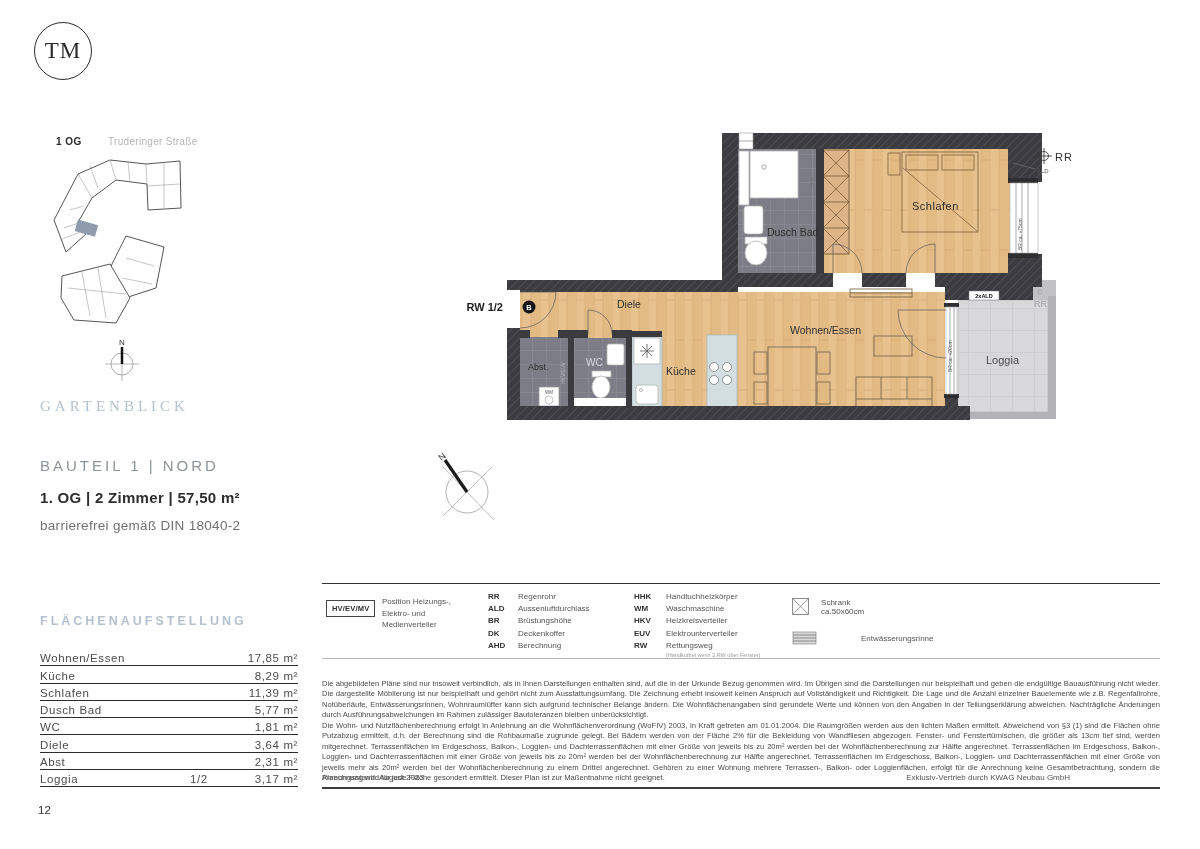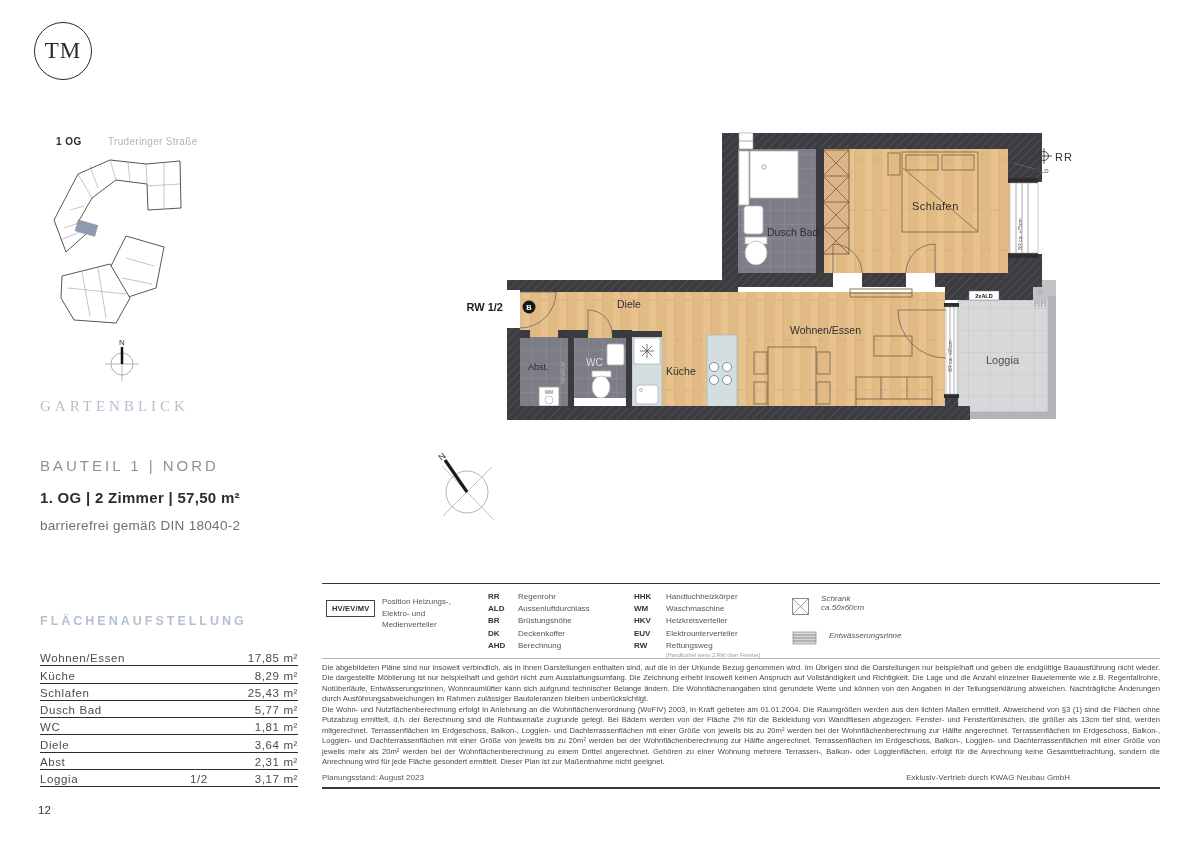--- a/index.html
+++ b/index.html
@@ -42,35 +42,35 @@
   .hv-desc{position:absolute;left:60px;top:12px;width:96px;font-size:8px;color:#555;line-height:1.45;}
   .lg-col{position:absolute;top:7px;}
   .lg-col1{left:166px;}
   .lg-col2{left:312px;}
   .lg-row{display:flex;line-height:12.2px;font-size:8px;}
   .lg-abbr{width:30px;font-weight:bold;color:#333;}
   .lg-col2 .lg-abbr{width:32px;}
   .lg-name{color:#555;}
   .lg-note{margin-left:32px;font-size:5.5px;color:#9a9a9a;line-height:6px;}
   .symcol{position:absolute;left:470px;top:0;}
-  .sym-row{position:absolute;display:flex;font-style:italic;}
+  .sym-row{position:absolute;display:flex;align-items:center;}
   .sym-label{font-size:8px;color:#555;margin-left:12px;}
   .scalecol{position:absolute;left:620px;top:6px;}
   .scale-label{font-size:9.5px;letter-spacing:1.2px;color:#444;}
   .scale-topline{width:212px;border-top:1px solid #141414;margin-top:7px;}
   .scale-bar{width:212px;height:6px;border:1px solid #141414;display:flex;margin-top:4px;box-sizing:content-box;}
   .scale-bar div{flex:1;}
   .sb-b{background:#141414;}
   .sb-w{background:#ffffff;}
   .scale-ticks{width:228px;display:flex;justify-content:space-between;font-size:8px;color:#555;margin-top:3px;}
 
   
   .disclaimer{left:322px;top:658px;width:838px;border-top:1px solid #b5b5b5;}
   .disclaimer p{margin:0;font-size:7.6px;line-height:1.38;text-align:justify;color:#4a4a4a;}
-  .disclaimer p.first{margin-top:4px;}
+  .disclaimer p.first{margin-top:20px;}
   .disclaimer p.second{margin-top:0;}
 
   
   .footer{left:322px;top:773px;width:748px;display:flex;justify-content:space-between;
           font-size:8px;color:#555;}
   .footer-line{left:322px;top:787px;width:838px;border-top:2px solid #3a3a3a;}
   .page-num{left:38px;top:804px;font-size:11.5px;color:#333;}
 </style>
 </head>
 <body>
@@ -321,21 +321,21 @@
       <span class="area-val">17,85 m²</span>
     </div>
     <div class="area-row">
       <span class="area-label">Küche</span>
       <span class="area-frac"></span>
       <span class="area-val">8,29 m²</span>
     </div>
     <div class="area-row">
       <span class="area-label">Schlafen</span>
       <span class="area-frac"></span>
-      <span class="area-val">25,43 m²</span>
+      <span class="area-val">11,39 m²</span>
     </div>
     <div class="area-row">
       <span class="area-label">Dusch Bad</span>
       <span class="area-frac"></span>
       <span class="area-val">5,77 m²</span>
     </div>
     <div class="area-row">
       <span class="area-label">WC</span>
       <span class="area-frac"></span>
       <span class="area-val">1,81 m²</span>
@@ -410,21 +410,21 @@
 
     <div class="symcol">
       <div class="sym-row" style="top:10px;left:0;">
         <svg width="25" height="25" viewBox="0 0 25 25">
           <rect x="1" y="1" width="23" height="23" fill="none" stroke="#555" stroke-width="1"></rect>
           <line x1="1" y1="1" x2="24" y2="24" stroke="#555" stroke-width="0.8"></line>
           <line x1="24" y1="1" x2="1" y2="24" stroke="#555" stroke-width="0.8"></line>
         </svg>
         <span class="sym-label">Schrank ca.50x60cm</span>
       </div>
-      <div class="sym-row" style="top:47px;left:0;">
+      <div class="sym-row" style="top:47px;left:0;gap:32px;">
         <svg width="25" height="14" viewBox="0 0 25 14">
           <rect x="1" y="1" width="23" height="12" fill="#d9d9d9" stroke="#888" stroke-width="0.7"></rect>
           <path d="M1,4 H24 M1,7 H24 M1,10 H24" stroke="#777" stroke-width="0.8"></path>
         </svg>
         <span class="sym-label">Entwässerungsrinne</span>
       </div>
     </div>
 
   </div>
 

